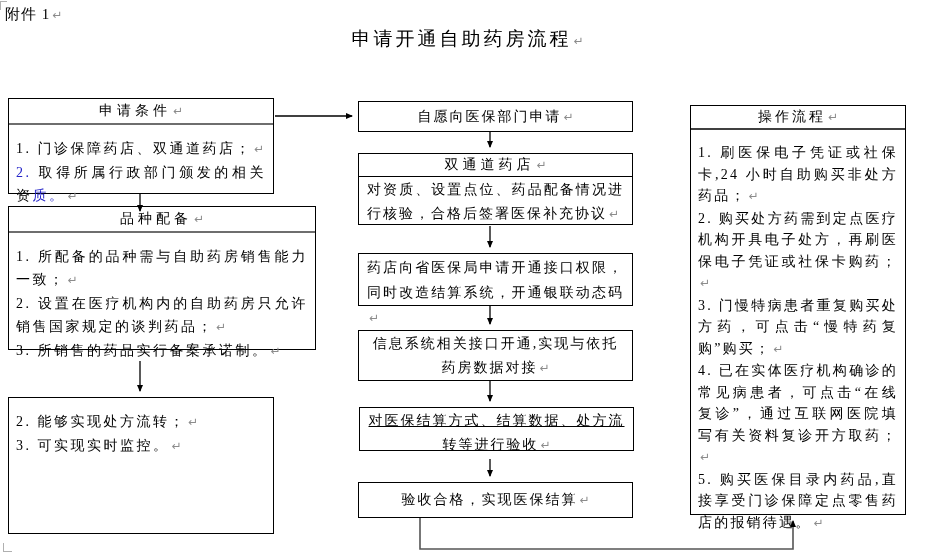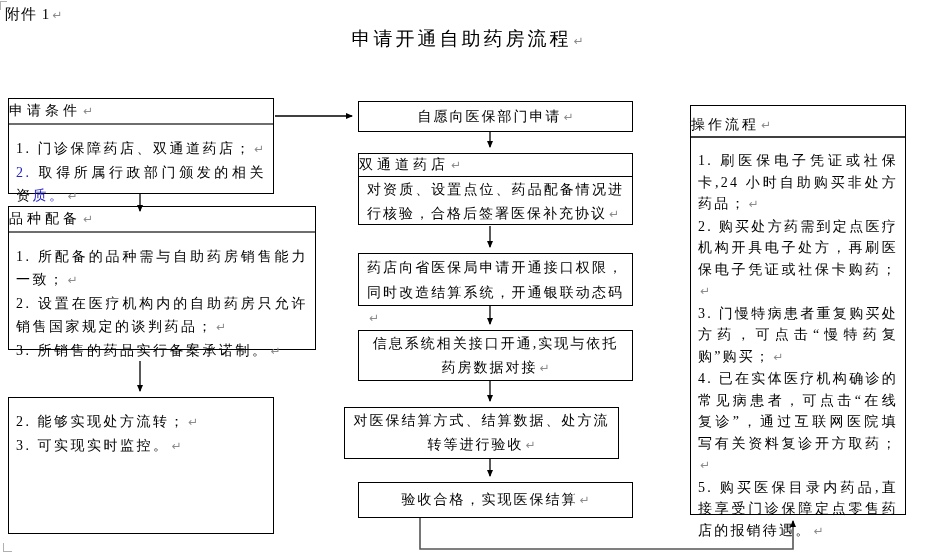--- a/index.html
+++ b/index.html
@@ -5,21 +5,21 @@
   html,body{margin:0;padding:0;}
   body{
     width:935px;height:557px;position:relative;background:#ffffff;
     font-family:"Liberation Serif","DejaVu Serif",serif;color:#000;
     overflow:hidden;
   }
   .abs{position:absolute;box-sizing:border-box;}
   .attachment{left:5px;top:5px;font-size:15px;letter-spacing:1px;}
   .title{left:0;top:26px;width:935px;text-align:center;font-size:19px;letter-spacing:3px;}
   .box{border:1px solid #000;background:#fff;}
-  .hdr{text-align:left;font-size:14px;letter-spacing:4px;line-height:24px;border-bottom:2px solid #6e6e6e;}
+  .hdr{text-align:center;font-size:14px;letter-spacing:4px;line-height:24px;border-bottom:2px solid #6e6e6e;}
   .hdr.thin{border-bottom:1px solid #000;line-height:21px;}
   .bd{font-size:14px;letter-spacing:2.5px;text-align:justify;text-justify:inter-character;padding:12px 7px 0 7px;}
   .bd p{margin:0;line-height:23px;}
   .rbd p{line-height:21.5px;}
   .step{display:flex;align-items:center;justify-content:center;text-align:center;
         font-size:14px;letter-spacing:2px;}
   .stepbody{font-size:14px;letter-spacing:2px;text-align:justify;text-justify:inter-character;
         padding:1px 8px 0 8px;line-height:24px;}
   .stepcenter{font-size:14px;letter-spacing:2px;text-align:center;padding:1px 8px 0 8px;line-height:24px;}
   .pm{color:#8c8c8c;font-size:12px;letter-spacing:0;font-family:"DejaVu Sans",sans-serif;padding-left:2px;}
@@ -72,30 +72,30 @@
 </div>
 
 <div class="abs box" style="left:358px;top:253px;width:275px;height:53px;">
   <div class="stepbody" style="line-height:25px;"><span>药店向省医保局申请开通接口权限，同时改造结算系统，开通银联动态码</span><span class="pm">↵</span></div>
 </div>
 
 <div class="abs box" style="left:358px;top:330px;width:275px;height:51px;">
   <div class="stepcenter"><span>信息系统相关接口开通,实现与依托药房数据对接</span><span class="pm">↵</span></div>
 </div>
 
-<div class="abs box" style="left:344px;top:407px;width:275px;height:52px;">
+<div class="abs box" style="left:359px;top:407px;width:275px;height:44px;text-decoration:underline;">
   <div class="stepcenter"><span>对医保结算方式、结算数据、处方流转等进行验收</span><span class="pm">↵</span></div>
 </div>
 
 <div class="abs box step" style="left:358px;top:482px;width:275px;height:36px;">
   <span><span>验收合格，实现医保结算</span><span class="pm">↵</span></span>
 </div>
 
 <div class="abs box" style="left:690px;top:105px;width:216px;height:410px;">
-  <div class="hdr" style="border-bottom:2px solid #404040;line-height:22px;letter-spacing:3px;margin-top:8px;"><span>操作流程</span><span class="pm">↵</span></div>
+  <div class="hdr" style="border-bottom:2px solid #404040;line-height:22px;letter-spacing:3px;"><span>操作流程</span><span class="pm">↵</span></div>
   <div class="bd rbd" style="letter-spacing:2.2px;">
     <p><span>1. 刷医保电子凭证或社保卡,24 小时自助购买非处方药品；</span><span class="pm">↵</span></p>
     <p><span>2. 购买处方药需到定点医疗机构开具电子处方，再刷医保电子凭证或社保卡购药；</span><span class="pm">↵</span></p>
     <p><span>3. 门慢特病患者重复购买处方药，可点击“慢特药复购”购买；</span><span class="pm">↵</span></p>
     <p><span>4. 已在实体医疗机构确诊的常见病患者，可点击“在线复诊”，通过互联网医院填写有关资料复诊开方取药；</span><span class="pm">↵</span></p>
     <p><span>5. 购买医保目录内药品,直接享受门诊保障定点零售药店的报销待遇。</span><span class="pm">↵</span></p>
   </div>
 </div>
 
 <svg class="svg-layer" width="935" height="557" viewBox="0 0 935 557">

